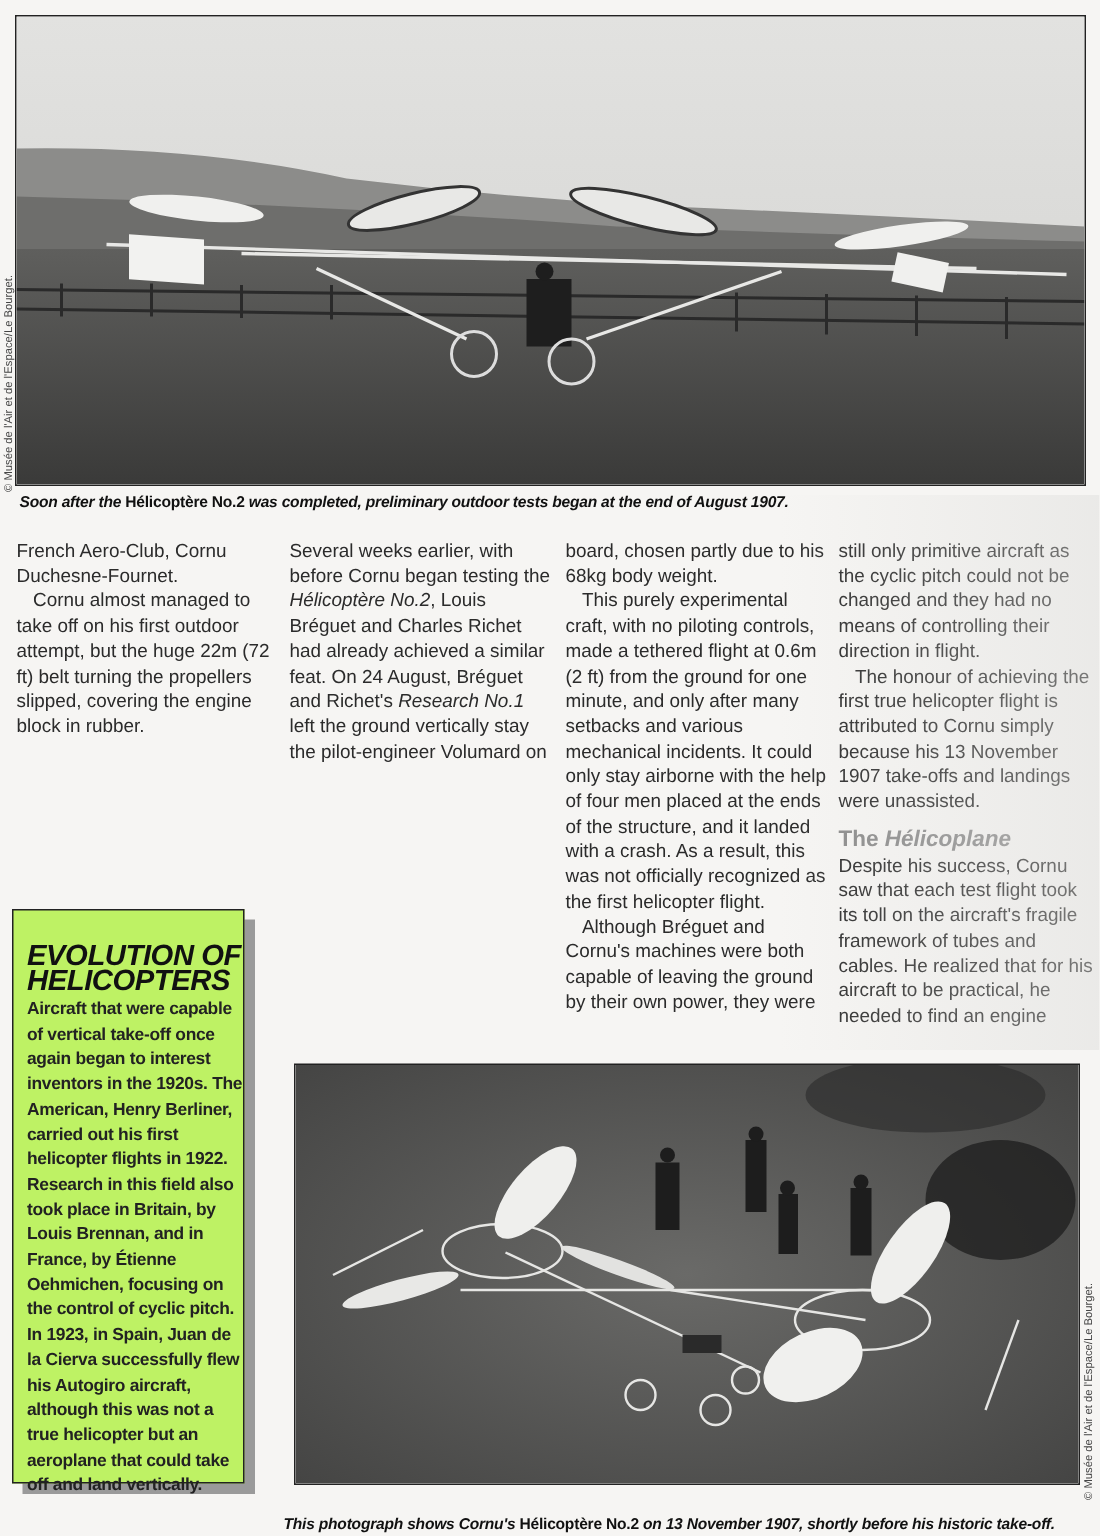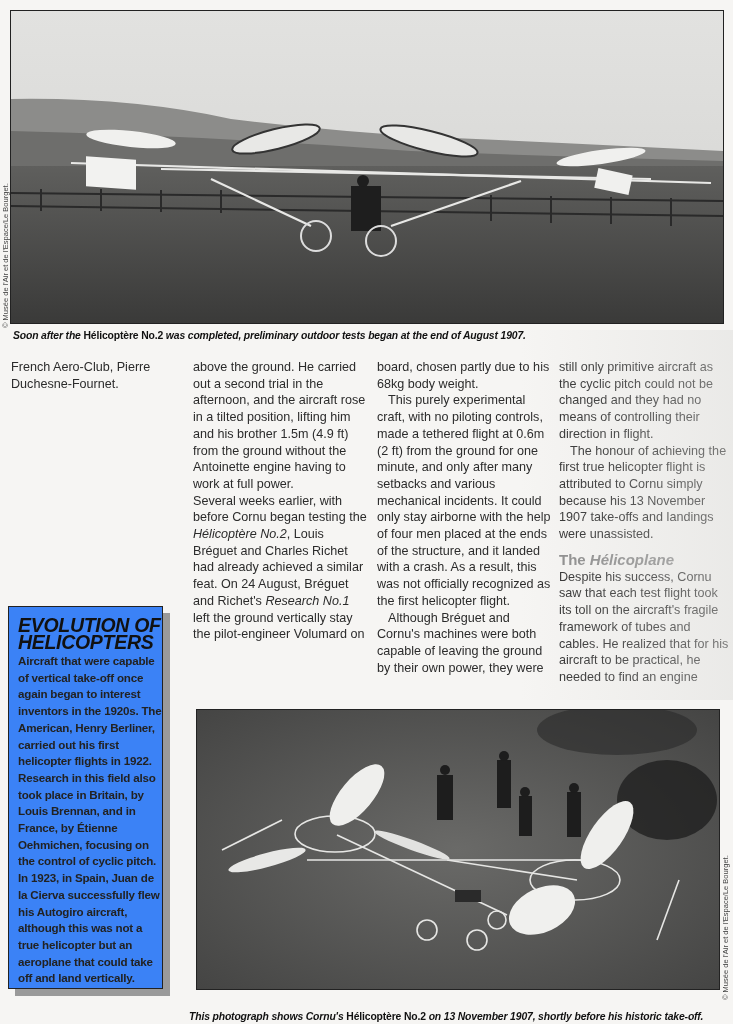--- a/index.html
+++ b/index.html
@@ -17,21 +17,21 @@
   #caption-bottom { left: 189px; top: 992px; margin-top: 19px; }
   .col { position: absolute; top: 359px; font-size: 12.6px; line-height: 16.7px; color: #2b2b2b; }
   .col p { margin: 0; }
   .col p.ind { text-indent: 11px; }
   .col h3 { margin: 8px 0 0; font-size: 15px; line-height: 18px; font-weight: bold; color: #8a8a8a; }
   .col .em { font-style: italic; }
   #col1 { left: 11px; width: 170px; }
   #col2 { left: 193px; width: 176px; }
   #col3 { left: 377px; width: 176px; }
   #col4 { left: 559px; width: 172px; }
-  #sidebar-box { position: absolute; left: 8px; top: 606px; width: 155px; height: 383px; background: #3b82f6; border: 1.5px solid #222; box-shadow: 7px 7px 0 #9a9a9a; padding: 4px 0 0 9px; box-sizing: border-box; }
+  #sidebar-box { position: absolute; left: 8px; top: 606px; width: 155px; height: 383px; background: #bef264; border: 1.5px solid #222; box-shadow: 7px 7px 0 #9a9a9a; padding: 16px 0 0 9px; box-sizing: border-box; }
   #sidebar-box h2 { margin: 6px 0 0; font-size: 19.5px; line-height: 17px; font-weight: 900; font-style: italic; color: #111; letter-spacing: -0.3px; }
   #sidebar-box p { margin: 2px 0 0; font-size: 11.6px; line-height: 16.7px; font-weight: bold; color: #222; letter-spacing: -0.2px; }
   .scan-shadow { position: absolute; left: 520px; top: 330px; width: 213px; height: 370px; background: linear-gradient(90deg, rgba(230,230,228,0) 0%, rgba(220,220,218,0.45) 100%); pointer-events: none; }
 </style>
 </head>
 <body>
 
 <div class="photo" id="photo-top" title="Cornu's Hélicoptère No.2 on a field with a man at the controls">
   <svg viewBox="0 0 712 312" preserveAspectRatio="none">
     <defs>
@@ -75,25 +75,25 @@
     <rect x="340" y="175" width="30" height="45" fill="#1e1e1e"></rect>
     <circle cx="352" cy="170" r="6" fill="#1e1e1e"></circle>
     <circle cx="305" cy="225" r="15" fill="none" stroke="#ddd" stroke-width="2"></circle>
     <circle cx="370" cy="230" r="15" fill="none" stroke="#ddd" stroke-width="2"></circle>
   </svg>
 </div>
 <div class="credit" id="credit-top">© Musée de l'Air et de l'Espace/Le Bourget.</div>
 <div class="caption" id="caption-top"><span>Soon after the </span><span class="up">Hélicoptère No.2</span><span> was completed, preliminary outdoor tests began at the end of August 1907.</span></div>
 
 <div class="col" id="col1">
-  <p>French Aero-Club, Pierre Duchesne-Fournet.</p>
+  <p>French Aero-Club, Cornu Duchesne-Fournet.</p>
+  <p class="ind">Cornu almost managed to take off on his first outdoor attempt, but the huge 22m (72 ft) belt turning the propellers slipped, covering the engine block in rubber.</p>
 </div>
 
 <div class="col" id="col2">
-  <p>above the ground. He carried out a second trial in the afternoon, and the aircraft rose in a tilted position, lifting him and his brother 1.5m (4.9 ft) from the ground without the Antoinette engine having to work at full power.</p>
   <p><span>Several weeks earlier, with before Cornu began testing the </span><span class="em">Hélicoptère No.2</span><span>, Louis Bréguet and Charles Richet had already achieved a similar feat. On 24 August, Bréguet and Richet's </span><span class="em">Research No.1</span><span> left the ground vertically stay the pilot-engineer Volumard on</span></p>
 </div>
 
 <div class="col" id="col3">
   <p>board, chosen partly due to his 68kg body weight.</p>
   <p class="ind">This purely experimental craft, with no piloting controls, made a tethered flight at 0.6m (2 ft) from the ground for one minute, and only after many setbacks and various mechanical incidents. It could only stay airborne with the help of four men placed at the ends of the structure, and it landed with a crash. As a result, this was not officially recognized as the first helicopter flight.</p>
   <p class="ind">Although Bréguet and Cornu's machines were both capable of leaving the ground by their own power, they were</p>
 </div>
 
 <div class="col" id="col4">

